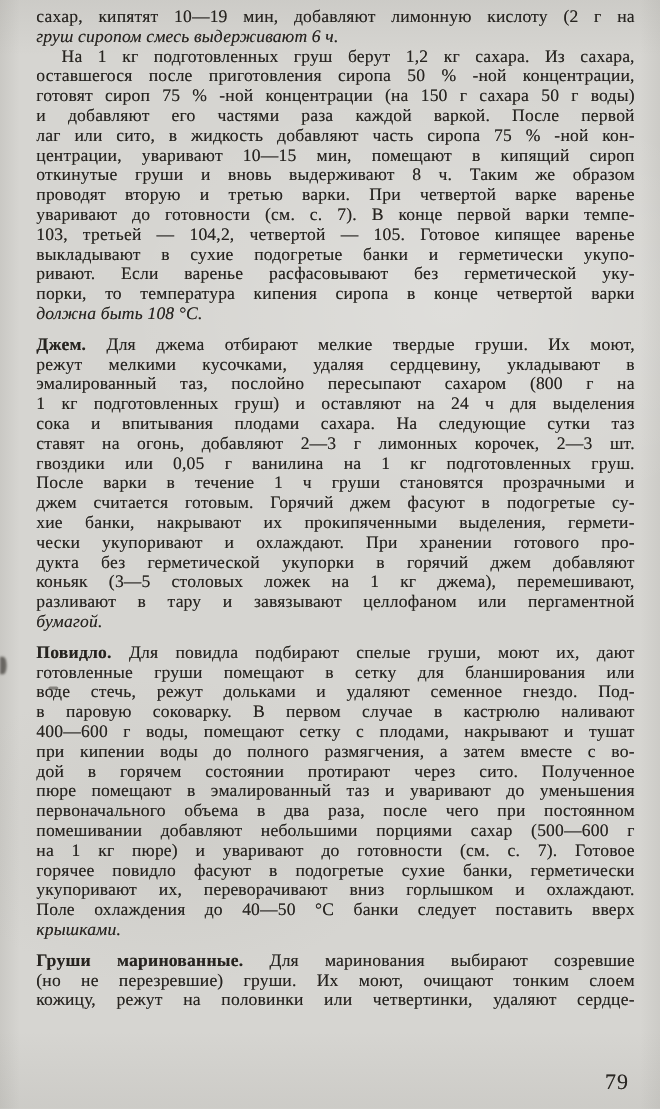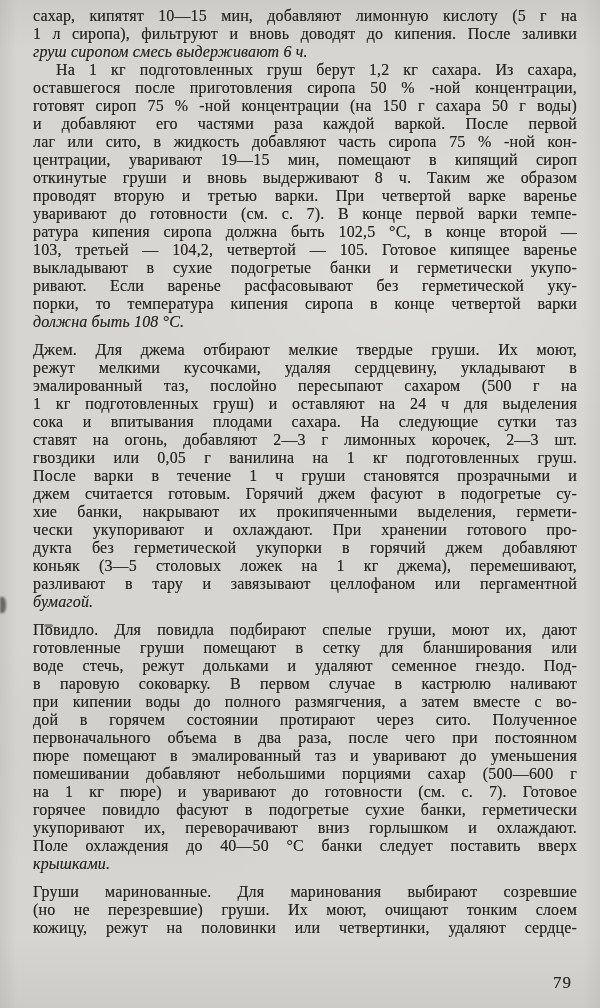--- a/index.html
+++ b/index.html
@@ -26,25 +26,25 @@
     height: 18px;
     overflow: hidden;
     color: #272420;
     text-align: justify;
     text-align-last: justify;
     letter-spacing: 0.15px;
     text-shadow: 0 0 0.4px rgba(39,36,32,0.55);
   }
   .line.last { text-align-last: left; font-style: italic; }
   .line.indent { text-indent: 23px; }
-  .line b { font-weight: normal; letter-spacing: 0.2px; }
+  .line b { font-weight: bold; letter-spacing: 0.2px; }
   .page-number {
     position: absolute;
     top: 973px; right: 28px;
-    font-size: 17px;
+    font-size: 20px;
     color: #2a2723;
     letter-spacing: 1px;
     text-shadow: 0 0 0.4px rgba(42,39,35,0.5);
   }
   
   .speck-edge {
     position: absolute; left: 0px; top: 597px;
     width: 6px; height: 16px;
     background: rgba(52,49,45,0.65);
     border-radius: 0 50% 50% 0;
@@ -56,65 +56,64 @@
     background: rgba(70,66,61,0.55);
     border-radius: 2px;
     filter: blur(0.4px);
   }
 </style>
 </head>
 <body>
 
 <div class="text-block">
     <div class="para">
-      <div class="line">сахар, кипятят 10—15 мин, добавляют лимонную кислоту (5 г на</div>
-      <div class="line">1 л сиропа), фильтруют и вновь доводят до кипения. После заливки</div>
+      <div class="line">сахар, кипятят 10—19 мин, добавляют лимонную кислоту (2 г на</div>
       <div class="line last">груш сиропом смесь выдерживают 6 ч.</div>
       <div class="line indent">На 1 кг подготовленных груш берут 1,2 кг сахара. Из сахара,</div>
       <div class="line">оставшегося после приготовления сиропа 50 % -ной концентрации,</div>
       <div class="line">готовят сироп 75 % -ной концентрации (на 150 г сахара 50 г воды)</div>
       <div class="line">и добавляют его частями раза каждой варкой. После первой</div>
       <div class="line">лаг или сито, в жидкость добавляют часть сиропа 75 % -ной кон-</div>
-      <div class="line">центрации, уваривают 19—15 мин, помещают в кипящий сироп</div>
+      <div class="line">центрации, уваривают 10—15 мин, помещают в кипящий сироп</div>
       <div class="line">откинутые груши и вновь выдерживают 8 ч. Таким же образом</div>
       <div class="line">проводят вторую и третью варки. При четвертой варке варенье</div>
       <div class="line">уваривают до готовности (см. с. 7). В конце первой варки темпе-</div>
-      <div class="line">ратура кипения сиропа должна быть 102,5 °С, в конце второй —</div>
       <div class="line">103, третьей — 104,2, четвертой — 105. Готовое кипящее варенье</div>
       <div class="line">выкладывают в сухие подогретые банки и герметически укупо-</div>
       <div class="line">ривают. Если варенье расфасовывают без герметической уку-</div>
       <div class="line">порки, то температура кипения сиропа в конце четвертой варки</div>
       <div class="line last">должна быть 108 °С.</div>
     </div>
     <div class="para">
       <div class="line"><b>Джем.</b> Для джема отбирают мелкие твердые груши. Их моют,</div>
       <div class="line">режут мелкими кусочками, удаляя сердцевину, укладывают в</div>
-      <div class="line">эмалированный таз, послойно пересыпают сахаром (500 г на</div>
+      <div class="line">эмалированный таз, послойно пересыпают сахаром (800 г на</div>
       <div class="line">1 кг подготовленных груш) и оставляют на 24 ч для выделения</div>
       <div class="line">сока и впитывания плодами сахара. На следующие сутки таз</div>
       <div class="line">ставят на огонь, добавляют 2—3 г лимонных корочек, 2—3 шт.</div>
       <div class="line">гвоздики или 0,05 г ванилина на 1 кг подготовленных груш.</div>
       <div class="line">После варки в течение 1 ч груши становятся прозрачными и</div>
       <div class="line">джем считается готовым. Горячий джем фасуют в подогретые су-</div>
       <div class="line">хие банки, накрывают их прокипяченными выделения, гермети-</div>
       <div class="line">чески укупоривают и охлаждают. При хранении готового про-</div>
       <div class="line">дукта без герметической укупорки в горячий джем добавляют</div>
       <div class="line">коньяк (3—5 столовых ложек на 1 кг джема), перемешивают,</div>
       <div class="line">разливают в тару и завязывают целлофаном или пергаментной</div>
       <div class="line last">бумагой.</div>
     </div>
     <div class="para">
       <div class="line"><b>Повидло.</b> Для повидла подбирают спелые груши, моют их, дают</div>
       <div class="line">готовленные груши помещают в сетку для бланширования или</div>
       <div class="line">воде стечь, режут дольками и удаляют семенное гнездо. Под-</div>
       <div class="line">в паровую соковарку. В первом случае в кастрюлю наливают</div>
+      <div class="line">400—600 г воды, помещают сетку с плодами, накрывают и тушат</div>
       <div class="line">при кипении воды до полного размягчения, а затем вместе с во-</div>
       <div class="line">дой в горячем состоянии протирают через сито. Полученное</div>
+      <div class="line">пюре помещают в эмалированный таз и уваривают до уменьшения</div>
       <div class="line">первоначального объема в два раза, после чего при постоянном</div>
-      <div class="line">пюре помещают в эмалированный таз и уваривают до уменьшения</div>
       <div class="line">помешивании добавляют небольшими порциями сахар (500—600 г</div>
       <div class="line">на 1 кг пюре) и уваривают до готовности (см. с. 7). Готовое</div>
       <div class="line">горячее повидло фасуют в подогретые сухие банки, герметически</div>
       <div class="line">укупоривают их, переворачивают вниз горлышком и охлаждают.</div>
       <div class="line">Поле охлаждения до 40—50 °С банки следует поставить вверх</div>
       <div class="line last">крышками.</div>
     </div>
     <div class="para">
       <div class="line"><b>Груши маринованные.</b> Для маринования выбирают созревшие</div>
       <div class="line">(но не перезревшие) груши. Их моют, очищают тонким слоем</div>

